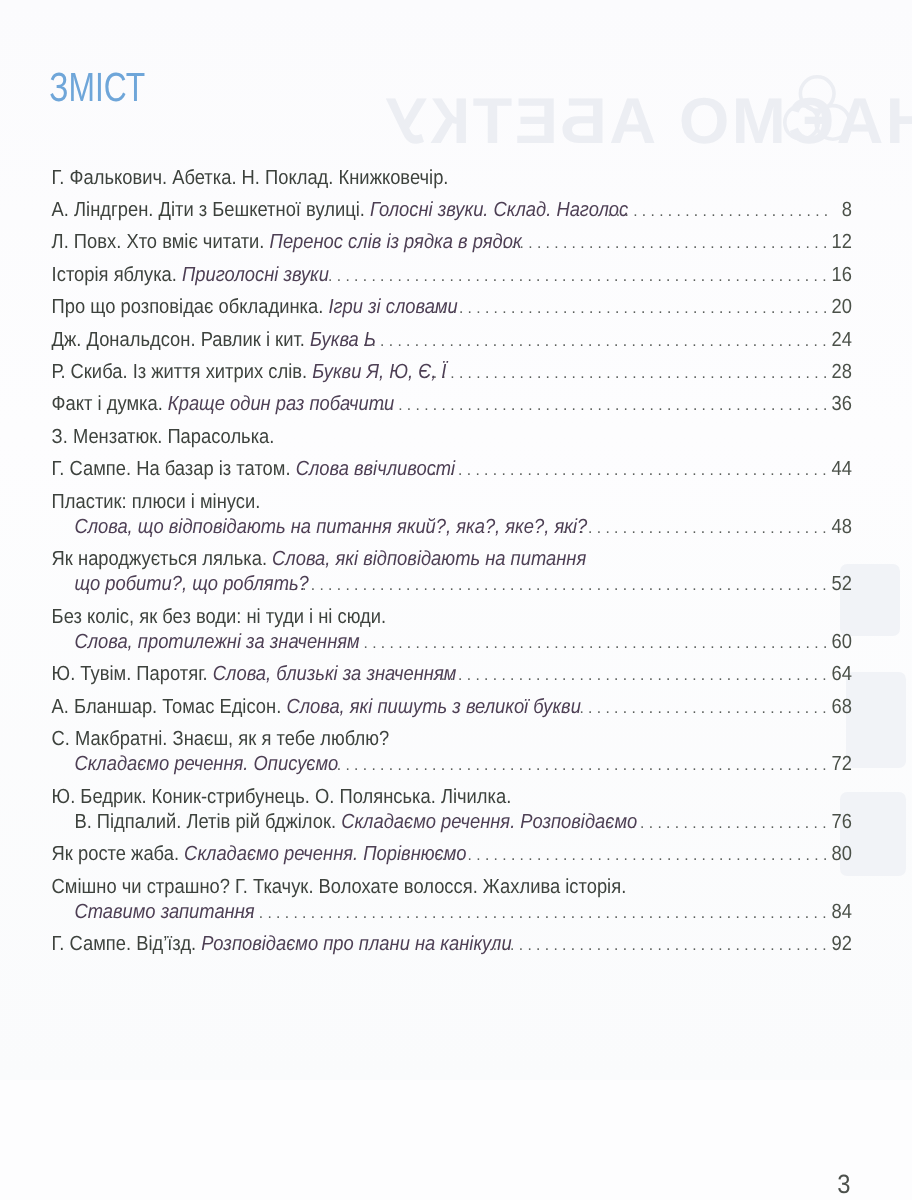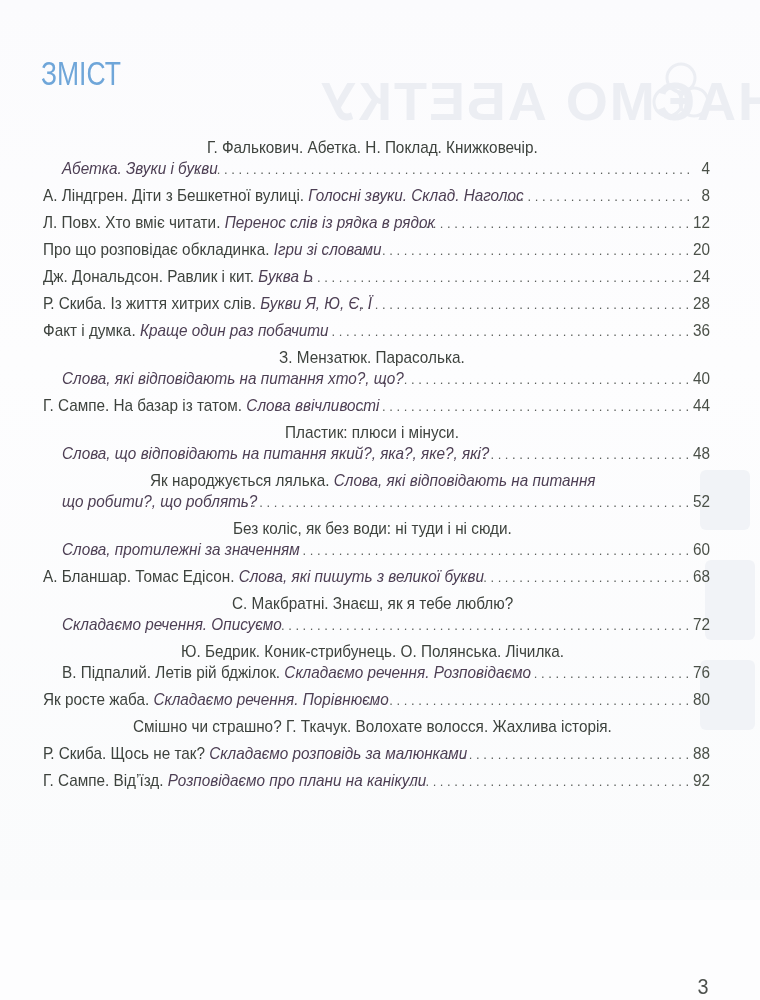--- a/index.html
+++ b/index.html
@@ -67,21 +67,20 @@
     .entry {
       margin-bottom: 6px;
       font-size: 17px;
       line-height: 21px;
     }
     .line {
       display: flex;
       align-items: baseline;
       white-space: nowrap;
       height: 21px;
-      justify-content: center;
     }
     .line.cont {
       padding-left: 19px;
     }
     .txt {
       display: inline-block;
       transform: scaleX(0.9);
       transform-origin: left center;
       white-space: nowrap;
     }
@@ -139,42 +138,44 @@
   <div class="ghost-block" style="left:705px;top:560px;width:50px;height:80px;"></div>
   <div class="ghost-block" style="left:700px;top:660px;width:55px;height:70px;"></div>
 
   <h1 class="title">ЗМІСТ</h1>
 
   <div class="toc" id="toc">
       <div class="entry">
         <div class="line">
           <span class="txt" style="margin-right: -28.2781px;"><span class="reg">Г. Фалькович. Абетка. Н. Поклад. Книжковечір.</span></span>
         </div>
-        <div class="line cont">
-          <span class="txt" style="margin-right: -9.24376px;"><span class="ital">Абетка. Звуки і букви</span></span>
-          <span class="leader"></span>
-          <span class="page-num">4</span>
-        </div>
       </div>
       <div class="entry">
         <div class="line">
           <span class="txt" style="margin-right: -45.4422px;"><span class="reg">А. Ліндгрен. Діти з Бешкетної вулиці. </span><span class="ital">Голосні звуки. Склад. Наголос</span></span>
           <span class="leader"></span>
           <span class="page-num">8</span>
         </div>
       </div>
       <div class="entry">
         <div class="line">
           <span class="txt" style="margin-right: -35.3453px;"><span class="reg">Л. Повх. Хто вміє читати. </span><span class="ital">Перенос слів із рядка в рядок</span></span>
           <span class="leader"></span>
           <span class="page-num">12</span>
         </div>
       </div>
       <div class="entry">
         <div class="line">
+          <span class="txt" style="margin-right: -17.8406px;"><span class="reg">Історія яблука. </span><span class="ital">Приголосні звуки</span></span>
+          <span class="leader"></span>
+          <span class="page-num">16</span>
+        </div>
+      </div>
+      <div class="entry">
+        <div class="line">
           <span class="txt" style="margin-right: -29.5578px;"><span class="reg">Про що розповідає обкладинка. </span><span class="ital">Ігри зі словами</span></span>
           <span class="leader"></span>
           <span class="page-num">20</span>
         </div>
       </div>
       <div class="entry">
         <div class="line">
           <span class="txt" style="margin-right: -21.8031px;"><span class="reg">Дж. Дональдсон. Равлик і кит. </span><span class="ital">Буква Ь</span></span>
           <span class="leader"></span>
           <span class="page-num">24</span>
@@ -191,25 +192,20 @@
         <div class="line">
           <span class="txt" style="margin-right: -23.3906px;"><span class="reg">Факт і думка. </span><span class="ital">Краще один раз побачити</span></span>
           <span class="leader"></span>
           <span class="page-num">36</span>
         </div>
       </div>
       <div class="entry">
         <div class="line">
           <span class="txt" style="margin-right: -12.3047px;"><span class="reg">З. Мензатюк. Парасолька.</span></span>
         </div>
-        <div class="line cont">
-          <span class="txt" style="margin-right: -30.1969px;"><span class="ital">Слова, які відповідають на питання хто?, що?</span></span>
-          <span class="leader"></span>
-          <span class="page-num">40</span>
-        </div>
       </div>
       <div class="entry">
         <div class="line">
           <span class="txt" style="margin-right: -29.6531px;"><span class="reg">Г. Сампе. На базар із татом. </span><span class="ital">Слова ввічливості</span></span>
           <span class="leader"></span>
           <span class="page-num">44</span>
         </div>
       </div>
       <div class="entry">
         <div class="line">
@@ -236,20 +232,27 @@
           <span class="txt" style="margin-right: -23.225px;"><span class="reg">Без коліс, як без води: ні туди і ні сюди.</span></span>
         </div>
         <div class="line cont">
           <span class="txt" style="margin-right: -18.2453px;"><span class="ital">Слова, протилежні за значенням</span></span>
           <span class="leader"></span>
           <span class="page-num">60</span>
         </div>
       </div>
       <div class="entry">
         <div class="line">
+          <span class="txt" style="margin-right: -29.725px;"><span class="reg">Ю. Тувім. Паротяг. </span><span class="ital">Слова, близькі за значенням</span></span>
+          <span class="leader"></span>
+          <span class="page-num">64</span>
+        </div>
+      </div>
+      <div class="entry">
+        <div class="line">
           <span class="txt" style="margin-right: -40.9438px;"><span class="reg">А. Бланшар. Томас Едісон. </span><span class="ital">Слова, які пишуть з великої букви</span></span>
           <span class="leader"></span>
           <span class="page-num">68</span>
         </div>
       </div>
       <div class="entry">
         <div class="line">
           <span class="txt" style="margin-right: -23.7219px;"><span class="reg">С. Макбратні. Знаєш, як я тебе люблю?</span></span>
         </div>
         <div class="line cont">
@@ -272,26 +275,24 @@
         <div class="line">
           <span class="txt" style="margin-right: -30.2594px;"><span class="reg">Як росте жаба. </span><span class="ital">Складаємо речення. Порівнюємо</span></span>
           <span class="leader"></span>
           <span class="page-num">80</span>
         </div>
       </div>
       <div class="entry">
         <div class="line">
           <span class="txt" style="margin-right: -45.1156px;"><span class="reg">Смішно чи страшно? Г. Ткачук. Волохате волосся. Жахлива історія.</span></span>
         </div>
-      </div>
-      <div class="entry">
-        <div class="line">
-          <span class="txt" style="margin-right: -38.6922px;"><span class="reg">Р. Скиба. Щось не так? </span><span class="ital">Складаємо розповідь за малюнками</span></span>
-          <span class="leader"></span>
-          <span class="page-num">88</span>
+        <div class="line cont">
+          <span class="txt" style="margin-right: -8.8125px;"><span class="ital">Ставимо запитання</span></span>
+          <span class="leader"></span>
+          <span class="page-num">84</span>
         </div>
       </div>
       <div class="entry">
         <div class="line">
           <span class="txt" style="margin-right: -34.6422px;"><span class="reg">Г. Сампе. Від’їзд. </span><span class="ital">Розповідаємо про плани на канікули</span></span>
           <span class="leader"></span>
           <span class="page-num">92</span>
         </div>
       </div>
     </div>

